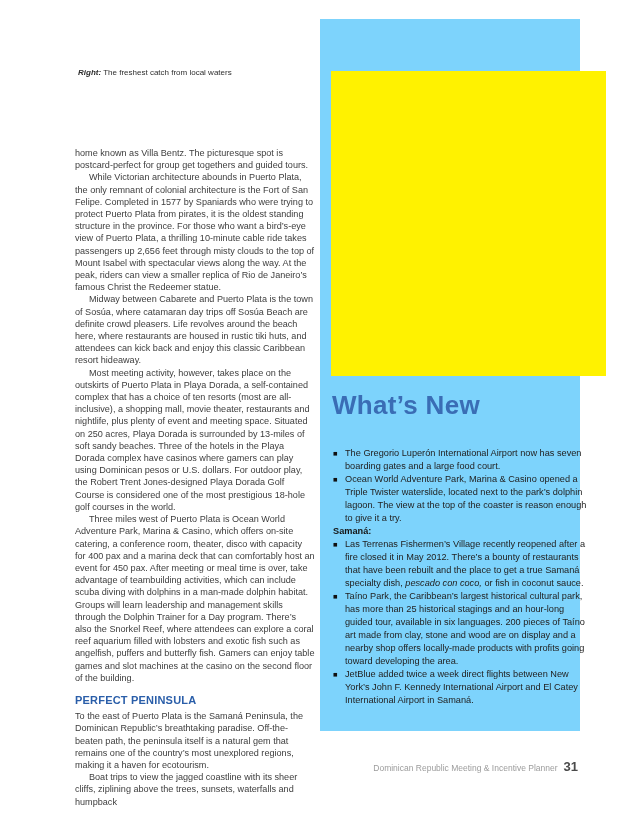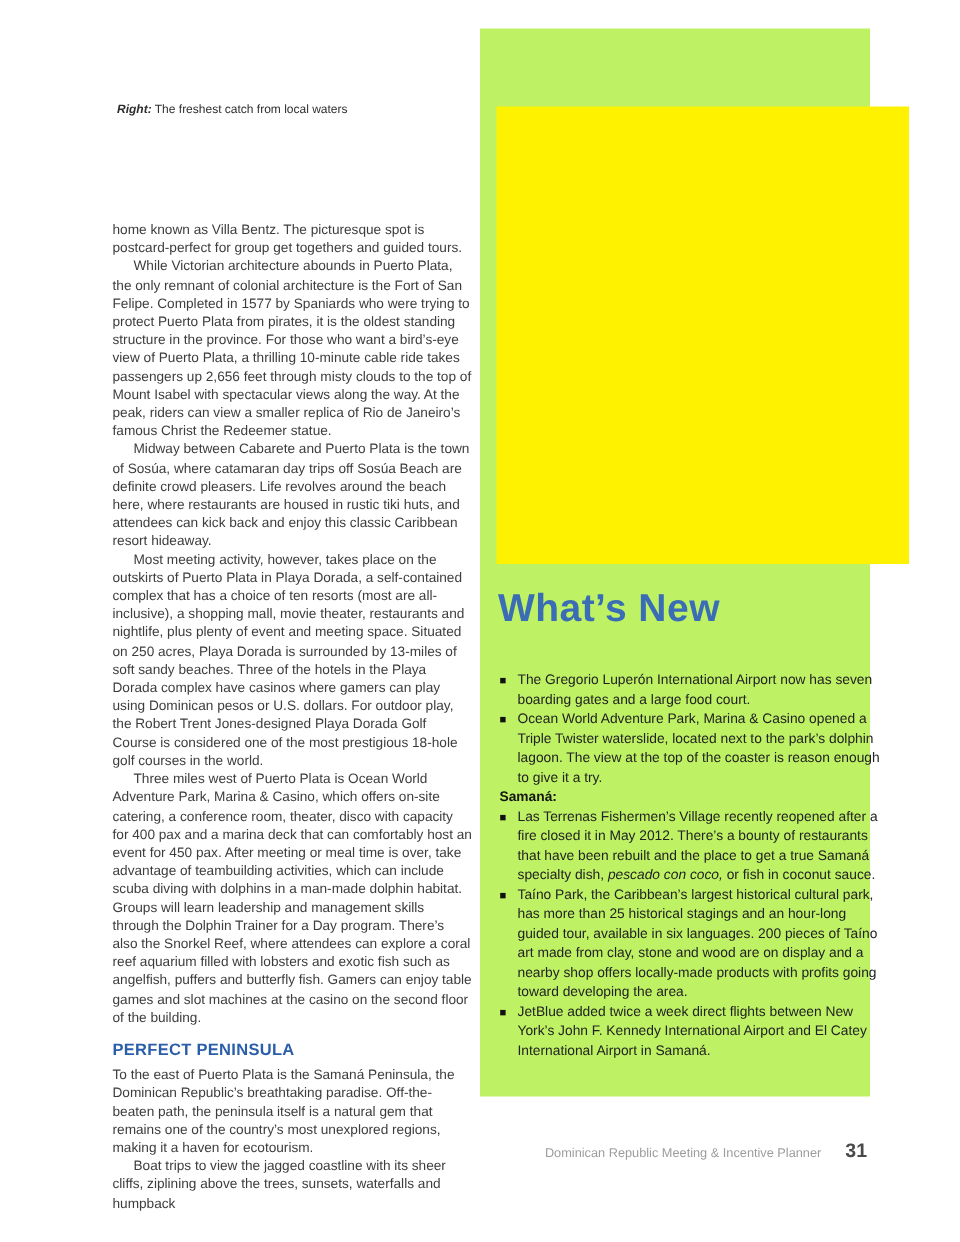--- a/index.html
+++ b/index.html
@@ -9,32 +9,32 @@
   }
   
   .caption{position:absolute;left:78px;top:68px;width:246px;font-size:8px;line-height:10.6px;color:#2e2e2e;}
   .cap-label{font-weight:bold;font-style:italic;}
   
   .article{position:absolute;left:75px;top:147px;width:240px;font-size:9.1px;line-height:12.2px;color:#3d3d3d;}
   .article p{margin:0;}
   .article p.indent{text-indent:14px;}
   .section-heading{color:#2a5ea9;font-weight:bold;font-size:11px;letter-spacing:0.2px;margin:10px 0 4px 0;}
   
-  .panel{position:absolute;left:320px;top:19px;width:260px;height:712px;background:#bef264;}
+  .panel{position:absolute;left:320px;top:19px;width:260px;height:712px;background:#7dd3fc;}
   .photo-block{position:absolute;left:11px;top:52px;width:275px;height:305px;background:#fff200;}
   .wn-title{position:absolute;left:12px;top:371px;margin:0;font-size:26px;font-weight:bold;color:#3a6db5;letter-spacing:0.3px;}
   .wn-body{position:absolute;left:13px;top:428px;width:254px;font-size:9.2px;line-height:13px;color:#222222;}
   .wn-label{font-weight:bold;color:#151515;}
   .wn-list{list-style:none;margin:0;padding:0;}
   .wn-list li{display:flex;align-items:flex-start;}
   .bullet{flex:0 0 12px;font-size:7.5px;line-height:13px;color:#111111;}
   .li-text{flex:1;}
   .li-text i{font-style:italic;}
   
-  .footer{position:absolute;top:759px;right:62px;display:flex;align-items:baseline;gap:16px;}
+  .footer{position:absolute;top:759px;right:62px;display:flex;align-items:baseline;gap:6px;}
   .footer-title{font-size:8.5px;color:#9c9c9c;}
   .footer-page{font-size:13px;color:#4a4a4a;font-weight:bold;}
 </style>
 </head>
 <body>
 
 <div class="page">
 
   <div class="caption">
     <div><span class="cap-label">Right:</span><span> The freshest catch from local waters</span></div>

